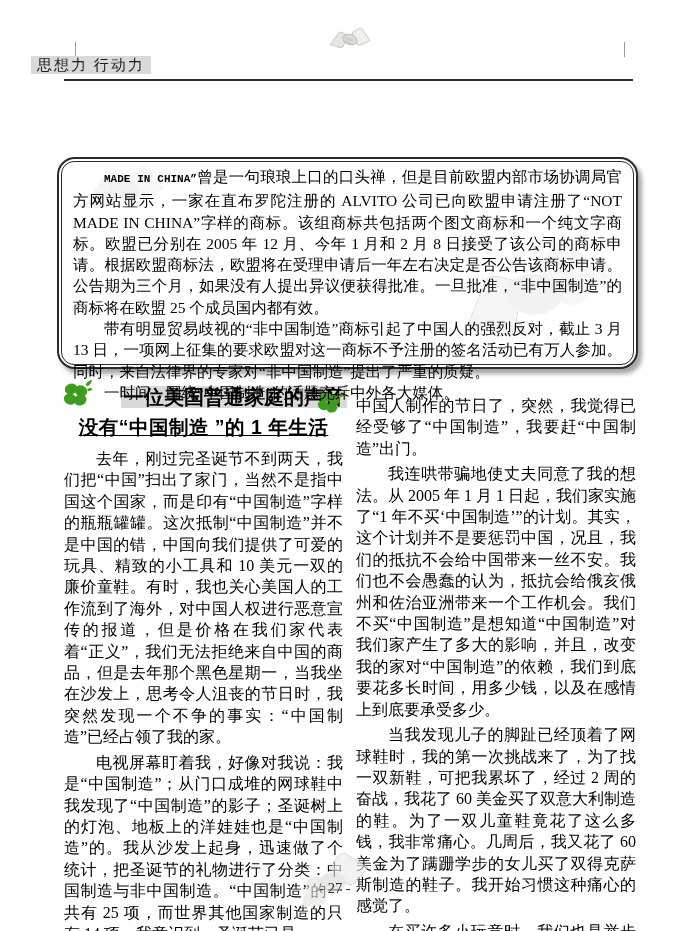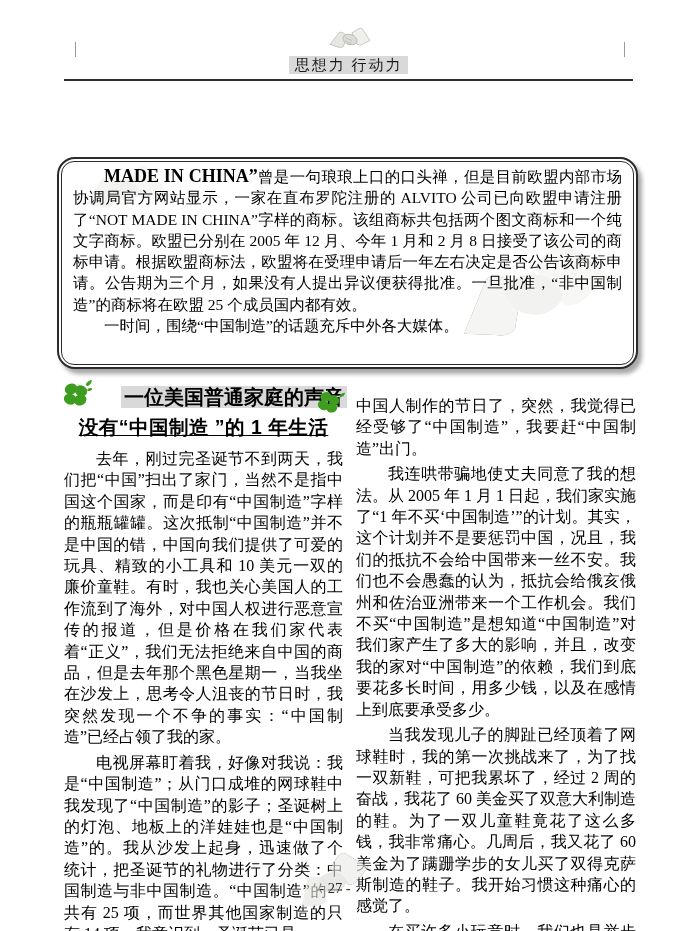--- a/index.html
+++ b/index.html
@@ -4,38 +4,38 @@
 <style>
   html,body{margin:0;padding:0;background:#fff;}
   .page{position:relative;width:697px;height:931px;background:#ffffff;overflow:hidden;
         font-family:"Liberation Serif","DejaVu Serif",serif;color:#000;}
 
   .crop{position:absolute;width:1px;height:15px;background:#9a9a9a;}
   .crop.l{left:75px;top:42px;} .crop.r{left:624px;top:42px;}
 
   .logo-top{position:absolute;left:327px;top:25px;width:46px;height:31px;}
 
-  .slogan-wrap{position:absolute;left:0;right:0;top:56px;text-align:center;}
+  .slogan-wrap{position:absolute;left:0;right:0;top:56px;text-align:left;padding-left:31px;}
   .slogan-wrap span{background:#d9d9d9;padding:1px 6px;font-size:15px;letter-spacing:2px;color:#1c1c1c;}
 
   .rule{position:absolute;left:64px;top:79px;width:569px;height:2px;background:#2e2e2e;}
 
   .title-banner{position:absolute;left:155px;top:88px;width:358px;height:69px;
       background:linear-gradient(45deg,#f7f7ef 0%,#e3e4da 18%,#a9ae9f 50%,#555a4d 85%,#363b32 100%);
       border-top:4px solid #2a2e26;box-shadow:8px 5px 5px #b6b6b6;
       display:flex;align-items:center;justify-content:center;}
   .title-banner span{font-size:50px;font-weight:bold;letter-spacing:2px;white-space:nowrap;color:#0a0a0a;}
 
   .intro-box{position:absolute;left:57px;top:157px;width:581px;height:212px;box-sizing:border-box;
       border:2px solid #2b2b2b;border-radius:18px;box-shadow:4px 5px 4px #a9a9a9;
       padding:7px 14px 0 14px;background:#fff;}
   .intro-box::before{content:"";position:absolute;inset:2px;border:1px solid #2b2b2b;border-radius:13px;pointer-events:none;}
   .intro-box p{margin:0;font-size:15.5px;line-height:21.3px;text-align:justify;text-indent:2em;
       position:relative;z-index:1;}
-  .intro-box p b{font-family:Liberation Serif, serif;font-size:18px;}
+  .intro-box p b{font-family:Liberation Mono, monospace;font-size:11px;}
 
   .wm{position:absolute;z-index:0;}
   .wm-box-tl{left:14px;top:2px;width:104px;height:62px;opacity:.55;transform:rotate(-6deg);}
   .wm-box-br{right:14px;bottom:8px;width:175px;height:122px;opacity:.5;transform:rotate(-16deg);}
   .wm-footer{left:289px;top:851px;width:88px;height:66px;opacity:.6;transform:rotate(-26deg);}
 
   .col{position:absolute;}
   .col-left{left:60px;top:384px;width:287px;}
   .col-right{left:352px;top:391px;width:288px;}
   .col p{margin:4px;font-size:16px;line-height:21.4px;text-align:justify;text-indent:2em;}
@@ -86,20 +86,21 @@
     </div>
     <div class="wm wm-box-br">
       <svg viewBox="0 0 70 48" width="100%" height="100%">
         <path d="M4 30 L18 12 Q20 10 24 12 L32 17 L24 34 Q20 36 16 34 Z" fill="#ececе8"></path>
         <path d="M4 30 L18 12 Q20 10 24 12 L32 17 L24 34 Q20 36 16 34 Z" fill="#ececea"></path>
         <path d="M66 24 L54 6 Q52 4 48 6 L38 12 L46 30 Q50 32 54 30 Z" fill="#f0f0ec"></path>
         <path d="M24 18 Q30 12 38 15 Q46 18 46 27 Q40 33 32 30 Q24 27 24 18 Z" fill="#e6e6e2"></path>
       </svg>
     </div>
     <p><b>MADE IN CHINA”</b><span>曾是一句琅琅上口的口头禅，但是目前欧盟内部市场协调局官方网站显示，一家在直布罗陀注册的 ALVITO 公司已向欧盟申请注册了“NOT MADE IN CHINA”字样的商标。该组商标共包括两个图文商标和一个纯文字商标。欧盟已分别在 2005 年 12 月、今年 1 月和 2 月 8 日接受了该公司的商标申请。根据欧盟商标法，欧盟将在受理申请后一年左右决定是否公告该商标申请。公告期为三个月，如果没有人提出异议便获得批准。一旦批准，“非中国制造”的商标将在欧盟 25 个成员国内都有效。</span></p>
+    <p>带有明显贸易歧视的“非中国制造”商标引起了中国人的强烈反对，截止 3 月 13 日，一项网上征集的要求欧盟对这一商标不予注册的签名活动已有万人参加。同时，来自法律界的专家对“非中国制造”提出了严重的质疑。</p>
     <p>一时间，围绕“中国制造”的话题充斥中外各大媒体。</p>
   </div>
 
   <div class="col col-left">
     <div class="section-title">
       <span class="clover clover-l">
         <svg viewBox="0 0 34 34" width="100%" height="100%">
           <g fill="#3e9c1e">
             <ellipse cx="11" cy="11" rx="7" ry="6" transform="rotate(-20 11 11)"></ellipse>
             <ellipse cx="22" cy="13" rx="7" ry="6" transform="rotate(25 22 13)"></ellipse>

